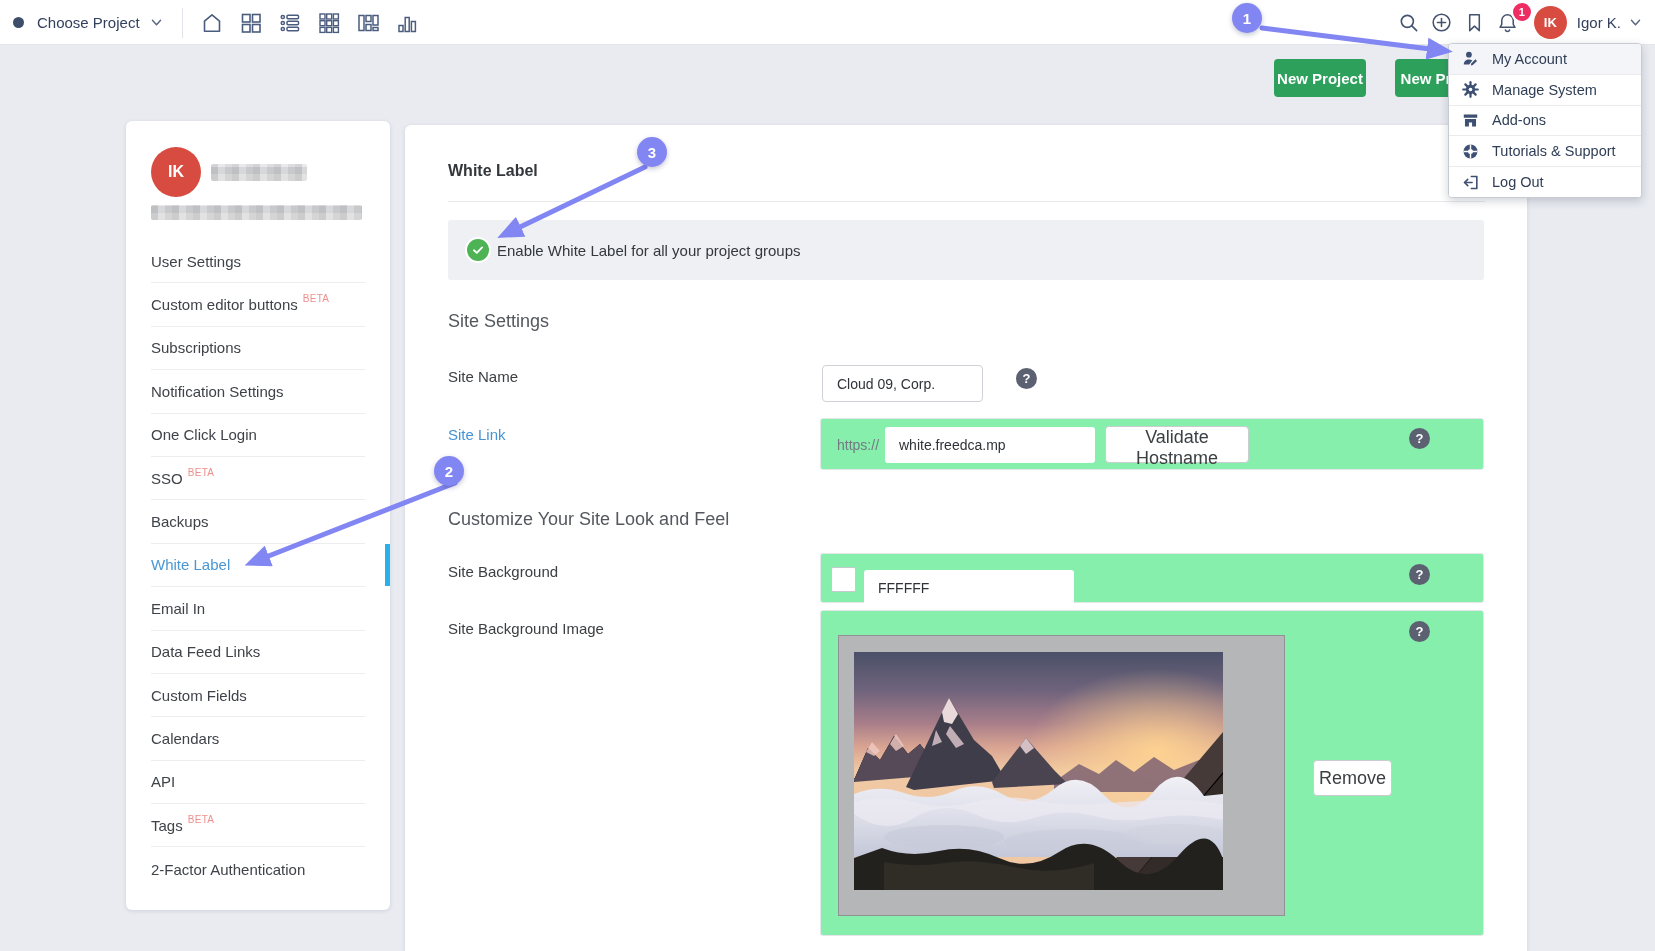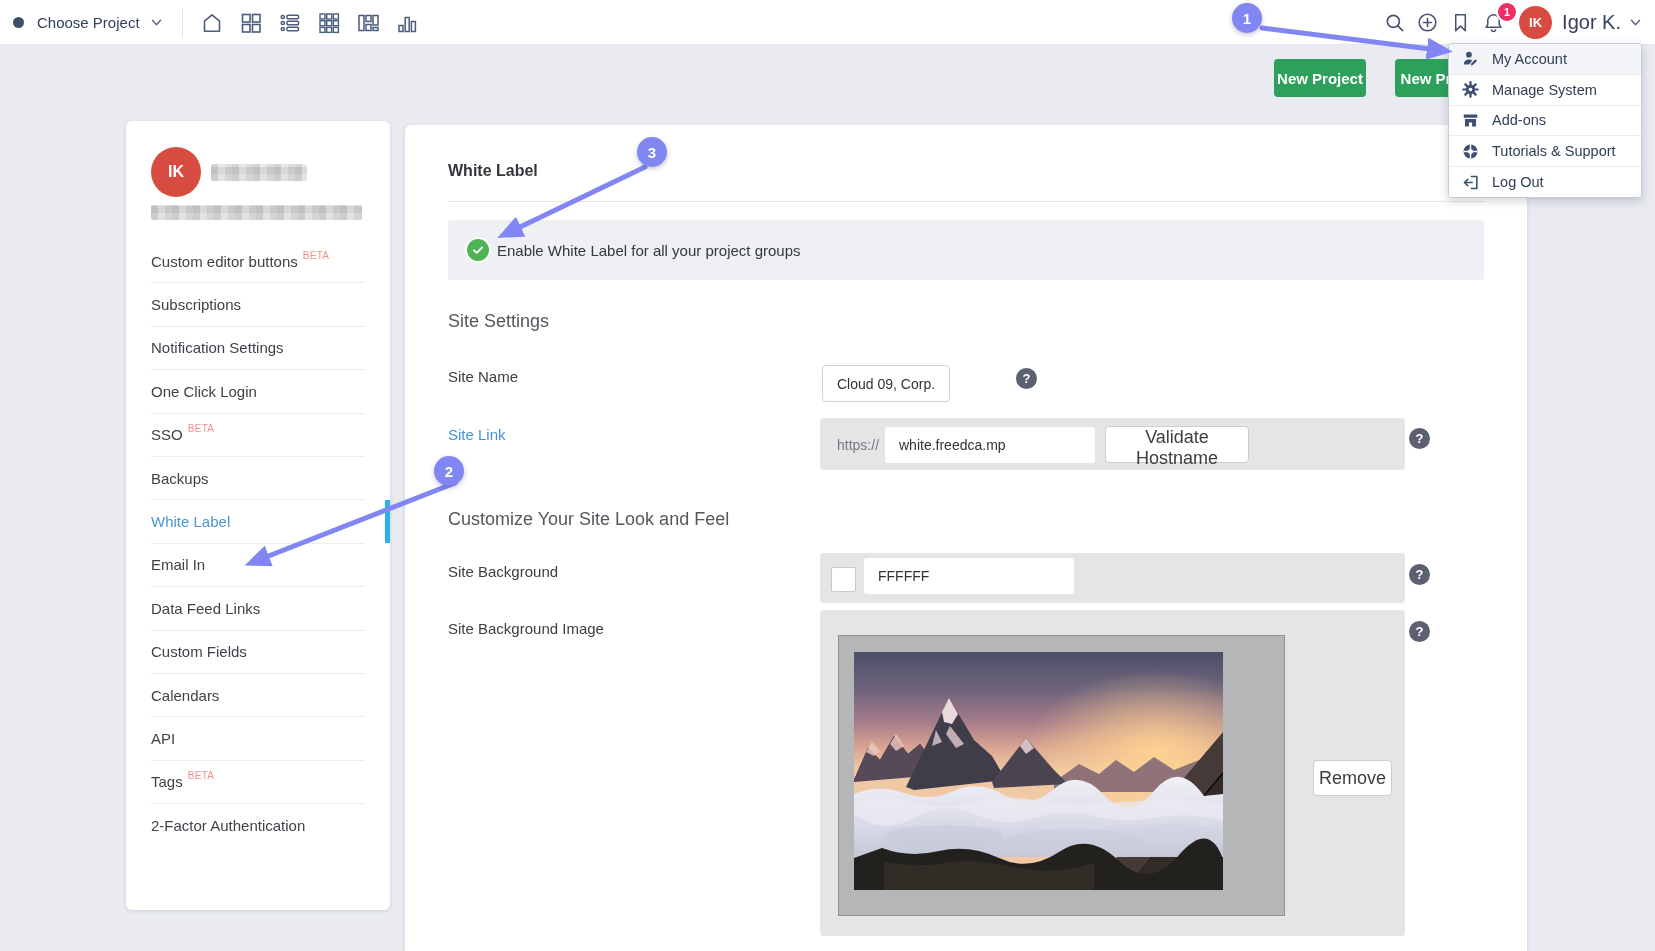--- a/index.html
+++ b/index.html
@@ -21,21 +21,21 @@
   .vicon svg { width:24px; height:24px; }
   .nav-right { position:absolute; right:12px; top:0; height:45px; display:flex; align-items:center; color:#44536f; }
   .nav-right .nicon { width:24px; height:24px; display:flex; align-items:center; justify-content:center; margin-right:9px; cursor:pointer; }
   .nicon svg { width:23px; height:23px; }
   .bell-wrap { position:relative; margin-right:14px; }
   .notif-badge { position:absolute; top:-10px; right:-13px; min-width:22px; height:22px; border-radius:50%;
     background:#ee2d62; border:2px solid #fff; color:#fff; font-size:11px; font-weight:bold;
     display:flex; align-items:center; justify-content:center; }
   .nav-avatar { width:33px; height:33px; border-radius:50%; background:#d84b40; color:#fff; font-weight:bold;
     font-size:13px; display:flex; align-items:center; justify-content:center; margin-right:10px; cursor:pointer; }
-  .nav-username { font-size:20px; color:#33415e; margin-right:7px; cursor:pointer; }
+  .nav-username { font-size:15px; color:#33415e; margin-right:7px; cursor:pointer; }
   
   .btn-green { position:absolute; top:59px; height:38px; background:#2da05c; color:#fff; border:none;
     border-radius:4px; font-family:inherit; font-size:15px; font-weight:bold; cursor:pointer; z-index:10; }
   .btn-np1 { left:1274px; width:92px; }
   .btn-np2 { left:1395px; width:97px; }
   
   .account-menu { position:absolute; left:1448px; top:43px; width:194px; height:155px; background:#fff;
     border:1px solid #c7cbd3; border-radius:4px; box-shadow:0 3px 10px rgba(40,50,70,.22);
     z-index:50; display:flex; flex-direction:column; overflow:hidden; }
   .account-item { flex:1; display:flex; align-items:center; padding-left:12px; gap:12px;
@@ -70,21 +70,21 @@
   .enable-banner { position:absolute; left:43px; top:95px; width:1036px; height:60px; background:#eef0f3; border-radius:3px; }
   .check-icon { position:absolute; left:19px; top:19px; width:22px; height:22px; border-radius:50%;
     background:#4db354; box-shadow:0 0 0 2px #fff; display:flex; align-items:center; justify-content:center; cursor:pointer; }
   .check-icon svg { width:14px; height:14px; }
   .enable-text { position:absolute; left:49px; top:0; height:60px; display:flex; align-items:center; font-size:15px; color:#34383c; }
   .section-title { position:absolute; left:43px; font-size:18px; color:#54585e; }
   .field-label { position:absolute; left:43px; font-size:15px; color:#3c4043; }
   .link-label { color:#4593d6; cursor:pointer; }
   .text-input { background:#fff; border:1px solid #cfd2d6; border-radius:4px; font-family:inherit;
     font-size:14px; font-weight:500; color:#2f3337; padding:0 14px; }
-  .gray-box { position:absolute; left:415px; width:585px; background:#e5e5e5; border:1px solid #e4e6ea; border-radius:3px; }
+  .gray-box { position:absolute; left:415px; width:664px; background:#86efac; border:1px solid #e4e6ea; border-radius:3px; }
   .inner-input { position:absolute; background:#fff; border:none; border-radius:3px; font-family:inherit;
     font-size:14px; font-weight:500; color:#2f3337; padding:0 14px; }
   .btn-white { background:#fff; border:1px solid #c9cdd2; border-radius:4px; font-family:inherit;
     font-size:18px; color:#3c4043; cursor:pointer; }
   .help-icon { position:absolute; width:21px; height:21px; border-radius:50%; background:#5b6170; color:#fff;
     font-size:13px; font-weight:bold; display:flex; align-items:center; justify-content:center; cursor:pointer; }
   .protocol-text { position:absolute; left:16px; top:0; height:52px; display:flex; align-items:center; font-size:14px; color:#737a84; }
   .color-swatch { position:absolute; left:10px; top:13px; width:25px; height:25px; background:#ffffff;
     border:1px solid #c6c9ce; border-radius:2px; cursor:pointer; }
   .photo-frame { position:absolute; left:17px; top:24px; width:447px; height:281px; background:#b5b6b8; border:1px solid #909296; }
@@ -271,20 +271,23 @@
         <span>Log Out</span>
       </div>
     </div>
 
   <div class="sidebar">
     <div class="profile-avatar">IK</div>
     <div class="blur-block blur-name"></div>
     <div class="blur-block blur-email"></div>
     <div class="side-menu" id="side-menu">
         <div class="side-row">
+          <span>User Settings</span>
+        </div>
+        <div class="side-row">
           <span>Custom editor buttons</span>
           <span class="beta">BETA</span>
         </div>
         <div class="side-row">
           <span>Subscriptions</span>
         </div>
         <div class="side-row">
           <span>Notification Settings</span>
         </div>
         <div class="side-row">
@@ -334,37 +337,37 @@
           <svg viewBox="0 0 24 24">
             <polyline points="5,12.5 10,17 19,7.5" fill="none" stroke="#fff" stroke-width="3.2" stroke-linecap="round" stroke-linejoin="round"></polyline>
           </svg>
         </div>
       <div class="enable-text">Enable White Label for all your project groups</div>
     </div>
 
     <div class="section-title" style="top:186px;">Site Settings</div>
 
     <div class="field-label" style="top:243px;">Site Name</div>
-    <input class="text-input" style="position: absolute; left: 417px; top: 240px; width: 128px; height: 37px;" readonly="" value="Cloud 09, Corp.">
+    <input class="text-input" style="position: absolute; left: 417px; top: 240px; width: 161px; height: 37px;" readonly="" value="Cloud 09, Corp.">
     <div class="help-icon" style="left:611px; top:243px;">?</div>
 
     <div class="field-label link-label" style="top:301px;">Site Link</div>
     <div class="gray-box" style="top:293px; height:52px;">
       <div class="protocol-text">https://</div>
       <input class="inner-input" style="left: 64px; top: 8px; width: 210px; height: 36px;" readonly="" value="white.freedca.mp">
       <button class="btn-white" style="position:absolute; left:284px; top:7px; width:144px; height:37px;">Validate Hostname</button>
     </div>
     <div class="help-icon" style="left:1004px; top:303px;">?</div>
 
     <div class="section-title" style="top:384px;">Customize Your Site Look and Feel</div>
 
     <div class="field-label" style="top:438px;">Site Background</div>
     <div class="gray-box" style="top:428px; height:50px;">
       <div class="color-swatch"></div>
-      <input class="inner-input" style="left: 43px; top: 4px; width: 210px; height: 36px;" readonly="" value="FFFFFF">
+      <input class="inner-input" style="left: 43px; top: 16px; width: 210px; height: 36px;" readonly="" value="FFFFFF">
     </div>
     <div class="help-icon" style="left:1004px; top:439px;">?</div>
 
     <div class="field-label" style="top:495px;">Site Background Image</div>
     <div class="gray-box" style="top:485px; height:326px;">
       <div class="photo-frame">
         <div class="photo">
           <svg viewBox="0 0 369 238" width="369" height="238" preserveAspectRatio="none">
             <defs>
               <linearGradient id="sky" x1="0" y1="0" x2="0" y2="1">

